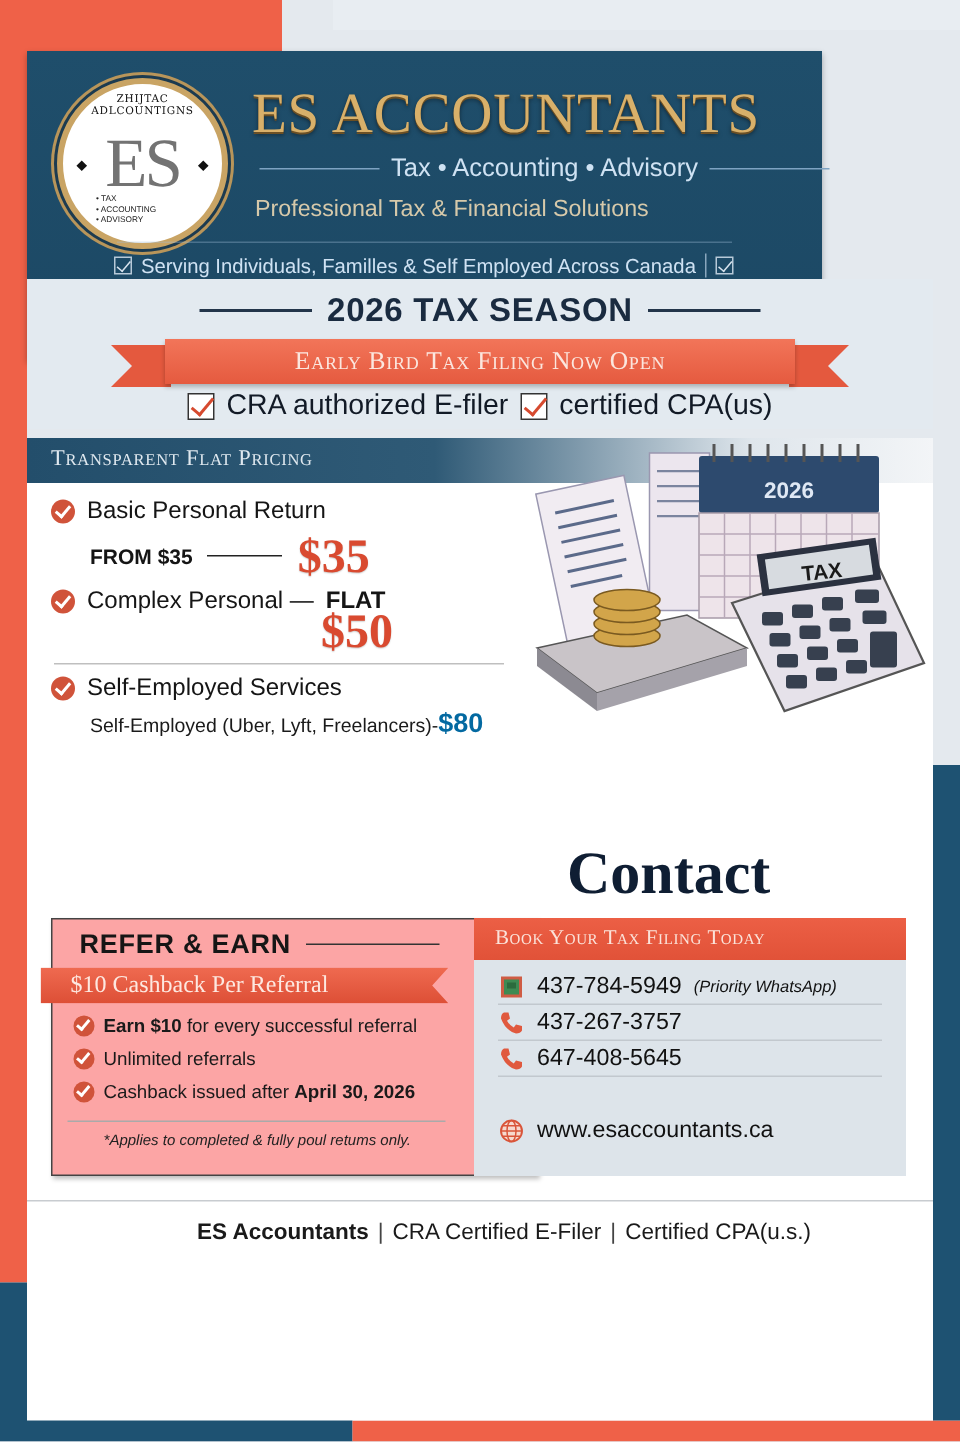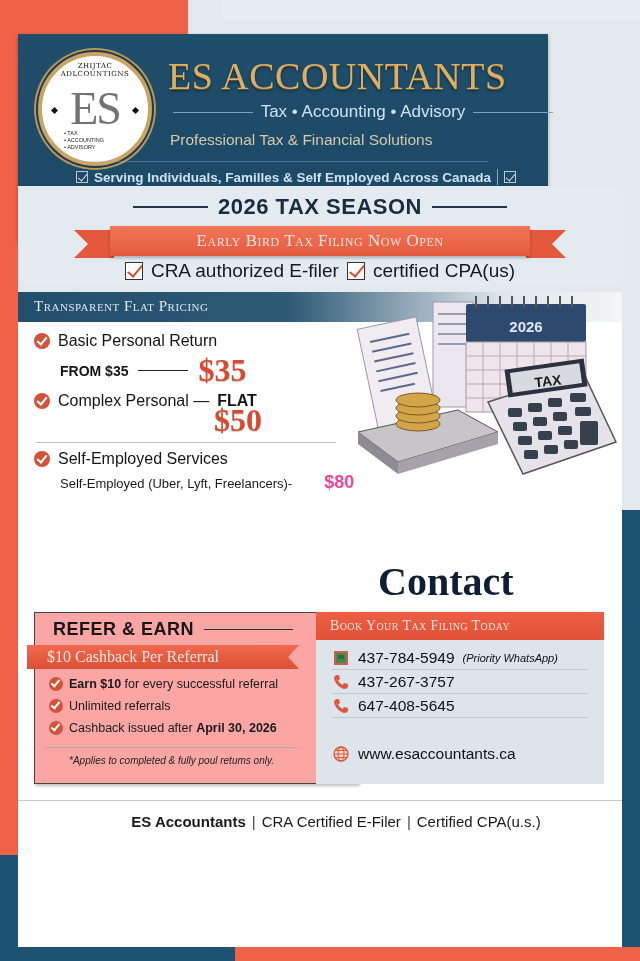--- a/index.html
+++ b/index.html
@@ -20,21 +20,21 @@
   .logo-arc { position: absolute; left: 6px; top: 6px; width: 94px; font-size: 7px; text-align: center; color: #111; font-family: "DejaVu Serif", serif; letter-spacing: 0.5px; }
   .logo-es { position: absolute; left: 0; top: 26px; width: 106px; text-align: center; font-family: "Liberation Serif", "DejaVu Serif", serif; font-size: 46px; color: #737373; letter-spacing: -2px; }
   .logo-diamond { position: absolute; top: 52px; width: 5px; height: 5px; background: #111; transform: rotate(45deg); }
   .logo-list { position: absolute; left: 22px; top: 74px; font-size: 5.5px; color: #222; line-height: 7px; }
   .brand-title { position: absolute; left: 150px; top: 20px; font-family: "Liberation Serif", "DejaVu Serif", serif; font-size: 38px; color: #d8b06a; letter-spacing: 0.5px; text-shadow: 0 1px 0 #6b4f24, 0 2px 3px rgba(0,0,0,0.5); white-space: nowrap; }
   .tagline-row { position: absolute; left: 155px; top: 68px; width: 380px; display: flex; align-items: center; gap: 8px; }
   .tagline-rule { flex: 1; height: 1px; background: #7ea3c2; }
   .tagline { font-size: 17px; color: #cfe2f3; white-space: nowrap; }
   .subtagline { position: absolute; left: 152px; top: 97px; font-size: 15.5px; color: #d6c9aa; white-space: nowrap; }
   .header-rule { position: absolute; left: 60px; right: 60px; top: 127px; height: 1px; background: rgba(160,190,215,0.35); }
-  .serving-row { position: absolute; left: 58px; top: 135px; display: flex; align-items: center; gap: 6px; font-size: 13.5px; color: #cfe2f3; white-space: nowrap; font-weight: bold; }
+  .serving-row { position: absolute; left: 58px; top: 135px; display: flex; align-items: center; gap: 6px; font-size: 13.5px; color: #cfe2f3; white-space: nowrap; }
   .chk-sm { width: 12px; height: 12px; border: 1px solid #b7c9d8; position: relative; display: inline-block; }
   .chk-sm::after { content: ""; position: absolute; left: 3px; top: 0px; width: 4px; height: 8px; border-right: 1.5px solid #d7e3ee; border-bottom: 1.5px solid #d7e3ee; transform: rotate(40deg); }
   .vbar { width: 1px; height: 16px; background: #8aa7be; }
 
   
   .season-band { position: absolute; left: 18px; top: 186px; width: 604px; height: 100px; background: #e3eaf0; }
   .season-row { position: absolute; left: 0; top: 8px; width: 604px; display: flex; justify-content: center; align-items: center; gap: 10px; }
   .season-rule { width: 75px; height: 2px; background: #23354a; }
   .season-title { font-size: 22px; font-weight: bold; color: #1a2b40; letter-spacing: 0.5px; }
   .ribbon { position: absolute; left: 92px; top: 40px; width: 420px; height: 30px; background: linear-gradient(180deg,#f27559,#e55a3f); display: flex; align-items: center; justify-content: center; box-shadow: 0 2px 3px rgba(0,0,0,0.25); }
@@ -54,21 +54,21 @@
   .tick { width: 16px; height: 16px; border-radius: 50%; background: #d0533a; position: relative; flex: none; }
   .tick::after { content: ""; position: absolute; left: 5px; top: 2px; width: 4px; height: 8px; border-right: 2px solid #fff; border-bottom: 2px solid #fff; transform: rotate(40deg); }
   .from-row { position: absolute; left: 42px; top: 60px; display: flex; align-items: center; gap: 10px; white-space: nowrap; }
   .from-text { font-size: 14px; font-weight: bold; color: #151515; }
   .from-rule { width: 50px; height: 1.5px; background: #222; }
   .big-price { font-family: "Liberation Serif", "DejaVu Serif", serif; font-weight: bold; font-size: 32px; color: #d94a30; text-shadow: 0 1px 1px rgba(0,0,0,0.2); }
   .flat-bold { font-weight: bold; }
   .price-50 { position: absolute; left: 196px; top: 110px; }
   .price-divider { position: absolute; left: 18px; top: 150px; width: 300px; height: 1px; background: #bfbfbf; }
   .self-sub { position: absolute; left: 42px; top: 180px; font-size: 13px; color: #1a1a1a; white-space: nowrap; display: flex; align-items: baseline; gap: 0; }
-  .self-price { font-size: 18px; font-weight: bold; color: #ec4899; margin-left: 32px; }
+  .self-price { font-size: 18px; font-weight: bold; color: #0369a1; }
 
   
   .illus { position: absolute; left: 330px; top: 0px; width: 274px; height: 210px; }
 
   
   .lower { position: absolute; left: 18px; top: 510px; width: 604px; height: 437px; background: #fff; }
   .contact-title { position: absolute; left: 360px; top: 48px; font-family: "Liberation Serif", "DejaVu Serif", serif; font-size: 40px; font-weight: bold; color: #0f1e33; }
   .refer-box { position: absolute; left: 16px; top: 102px; width: 325px; height: 172px; border: 1.5px solid #444; background: #fca5a5; box-shadow: 1px 2px 3px rgba(0,0,0,0.25); }
   .refer-title-row { position: absolute; left: 18px; top: 6px; width: 240px; display: flex; align-items: center; gap: 10px; }
   .refer-title { font-size: 18px; font-weight: bold; color: #161616; letter-spacing: 0.5px; white-space: nowrap; }

